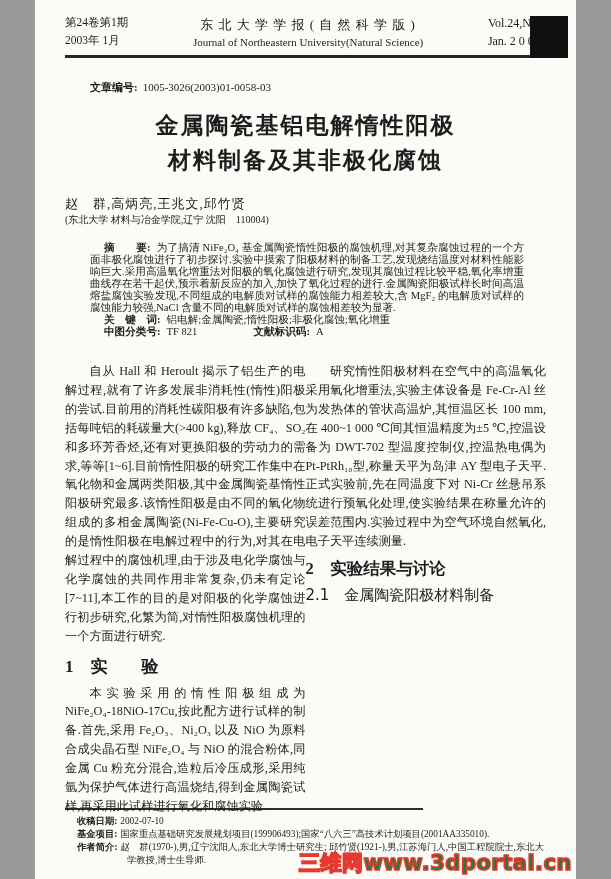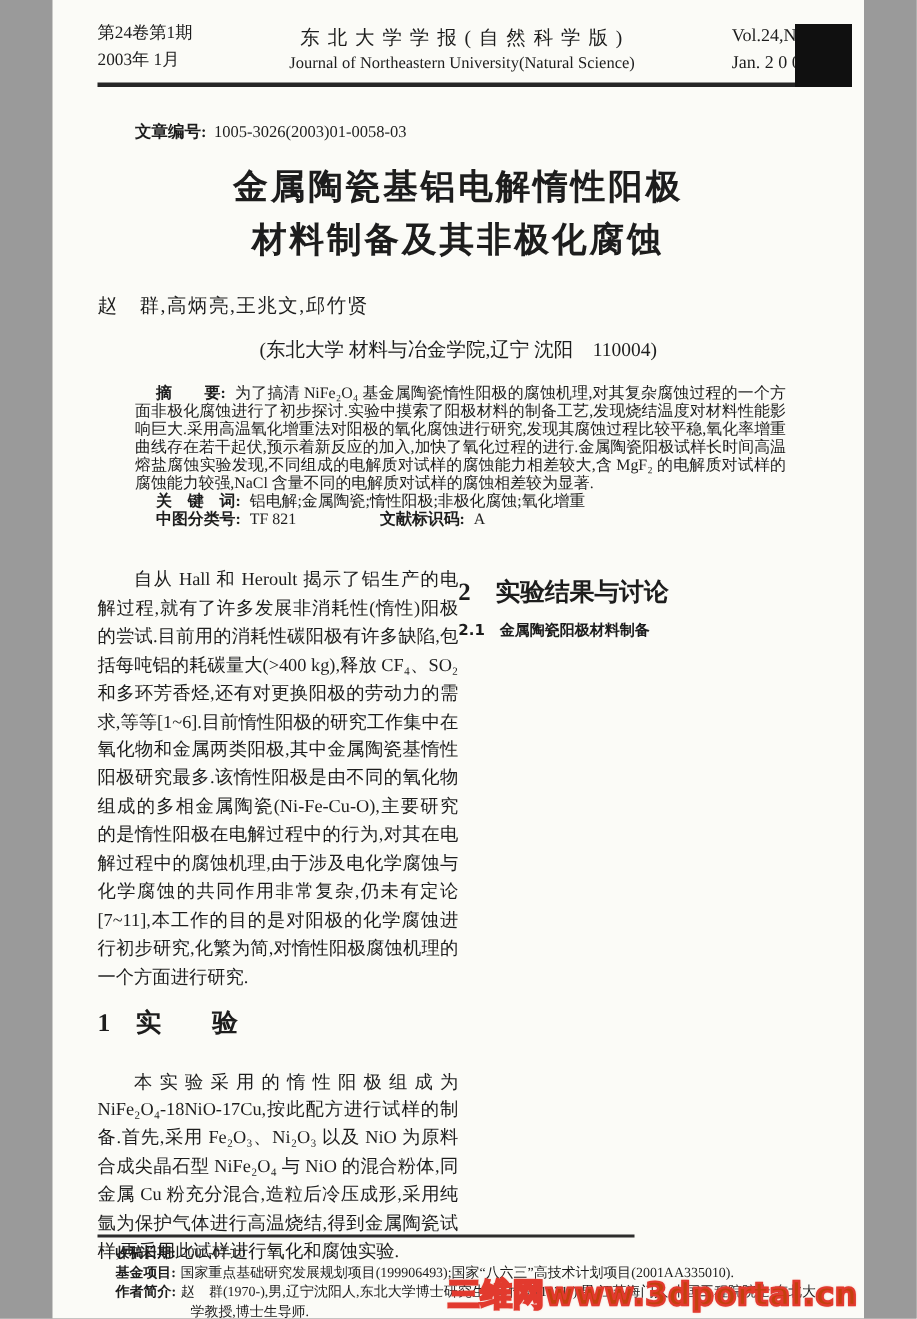--- a/index.html
+++ b/index.html
@@ -19,48 +19,48 @@
   .h-left{font-size:11.5px;line-height:1.55;white-space:nowrap;}
   .h-center{text-align:center;flex:1;padding:0 6px;}
   .h-center .cn{font-size:13px;letter-spacing:1px;white-space:nowrap;}
   .h-center .en{font-size:11px;margin-top:2px;white-space:nowrap;}
   .h-right{font-size:12px;text-align:left;line-height:1.5;white-space:nowrap;}
   .head-rule{height:3px;background:#262626;margin-top:5px;}
   .black-box{position:absolute;top:16px;right:8px;width:38px;height:42px;background:#101010;}
   
   .article-no{margin:22px 0 0 25px;font-size:11px;}
   .article-no .lbl{font-weight:bold;margin-right:5px;}
-  .title{text-align:center;font-family:Liberation Mono, monospace;
+  .title{text-align:center;font-family:Liberation Serif, serif;
          font-weight:bold;font-size:23px;line-height:1.5;letter-spacing:2px;margin:14px 0 0 0;}
   .authors{font-size:13px;margin-top:17px;letter-spacing:1px;}
-  .affil{text-align:center;font-size:13px;margin-top:11px;}
+  .affil{text-align:left;font-size:10px;margin-top:0;}
   
   .abs-block{margin:15px 22px 0 25px;font-size:10.6px;line-height:12px;text-align:justify;}
   .abs-block p{margin:0;}
   .abs-block .lbl{font-weight:bold;margin-right:6px;margin-left:14px;}
   .kw-line{margin-top:4px;}
   .clc-line{margin-top:4px;}
   .clc-line .gap{display:inline-block;width:42px;}
   
   .columns{display:flex;justify-content:space-between;margin-top:24px;height:442px;}
   .col{width:266px;font-size:12.2px;line-height:18.9px;text-align:justify;overflow-wrap:break-word;}
   .col p{margin:0;text-indent:2em;}
-  .sec-h1{font-size:17px;font-weight:600;margin:12px 0 20px 0;font-family:"Liberation Serif",serif;}
+  .sec-h1{font-size:17px;font-weight:600;margin:12px 0 7px 0;font-family:"Liberation Serif",serif;}
   .sec-h2{font-size:16.5px;font-weight:600;margin:9px 0 7px 0;}
-  .sec-h3{font-size:10px;font-weight:bold;font-family:"DejaVu Sans","Liberation Sans",sans-serif;margin:2px 0 3px 0;}
+  .sec-h3{font-size:15px;font-weight:normal;font-family:"DejaVu Sans","Liberation Sans",sans-serif;margin:2px 0 3px 0;}
   
   .foot-rule{width:358px;height:1.5px;background:#2d2d2d;margin:4px 0 5px 0;}
   .fn{font-size:9.3px;line-height:13px;margin:0 2px 0 12px;padding-left:50px;text-indent:-50px;text-align:justify;}
   .fn .lbl{font-weight:bold;margin-right:3px;}
   
   .watermark{
     position:absolute;right:4px;bottom:2px;
     font-family:"DejaVu Sans","Liberation Sans",sans-serif;
     font-weight:bold;font-size:21px;letter-spacing:.5px;
-    color:#c2410c;
+    color:#15803d;
     -webkit-text-stroke:1.6px #e23a2e;
     text-shadow:0 0 2px rgba(226,58,46,.65), 0 0 1px #e23a2e;
   }
 </style>
 </head>
 <body>
 
 <div class="page">
 
   <div class="black-box"></div>
@@ -99,20 +99,21 @@
     <p class="clc-line"><span class="lbl">中图分类号:</span><span>TF 821</span><span class="gap"></span><span class="lbl">文献标识码:</span><span>A</span></p>
   </div>
 
   <div class="columns">
     <div class="col">
       <p>自从 Hall 和 Heroult 揭示了铝生产的电解过程,就有了许多发展非消耗性(惰性)阳极的尝试.目前用的消耗性碳阳极有许多缺陷,包括每吨铝的耗碳量大(&gt;400 kg),释放 CF₄、SO₂ 和多环芳香烃,还有对更换阳极的劳动力的需求,等等[1~6].目前惰性阳极的研究工作集中在氧化物和金属两类阳极,其中金属陶瓷基惰性阳极研究最多.该惰性阳极是由不同的氧化物组成的多相金属陶瓷(Ni-Fe-Cu-O),主要研究的是惰性阳极在电解过程中的行为,对其在电解过程中的腐蚀机理,由于涉及电化学腐蚀与化学腐蚀的共同作用非常复杂,仍未有定论[7~11],本工作的目的是对阳极的化学腐蚀进行初步研究,化繁为简,对惰性阳极腐蚀机理的一个方面进行研究.</p>
       <div class="sec-h1">1　实　　验</div>
       <p>本实验采用的惰性阳极组成为 NiFe₂O₄-18NiO-17Cu,按此配方进行试样的制备.首先,采用 Fe₂O₃、Ni₂O₃ 以及 NiO 为原料合成尖晶石型 NiFe₂O₄ 与 NiO 的混合粉体,同金属 Cu 粉充分混合,造粒后冷压成形,采用纯氩为保护气体进行高温烧结,得到金属陶瓷试样,再采用此试样进行氧化和腐蚀实验.</p>
     </div>
     <div class="col">
+      <p>研究惰性阳极材料在空气中的高温氧化采用氧化增重法,实验主体设备是 Fe-Cr-Al 丝为发热体的管状高温炉,其恒温区长 100 mm,在 400~1 000 ℃间其恒温精度为±5 ℃,控温设备为 DWT-702 型温度控制仪,控温热电偶为 Pt-PtRh₁₀型,称量天平为岛津 AY 型电子天平.正式实验前,先在同温度下对 Ni-Cr 丝悬吊系统进行预氧化处理,使实验结果在称量允许的误差范围内.实验过程中为空气环境自然氧化,电子天平连续测量.</p>
       <div class="sec-h2">2　实验结果与讨论</div>
       <div class="sec-h3">2.1　金属陶瓷阳极材料制备</div>
     </div>
   </div>
 
   <footer>
     <div class="foot-rule"></div>
     <div class="fn"><span class="lbl">收稿日期:</span><span>2002-07-10</span></div>
     <div class="fn"><span class="lbl">基金项目:</span><span>国家重点基础研究发展规划项目(199906493);国家“八六三”高技术计划项目(2001AA335010).</span></div>
     <div class="fn"><span class="lbl">作者简介:</span><span>赵　群(1970-),男,辽宁沈阳人,东北大学博士研究生; 邱竹贤(1921-),男,江苏海门人,中国工程院院士,东北大学教授,博士生导师.</span></div>

